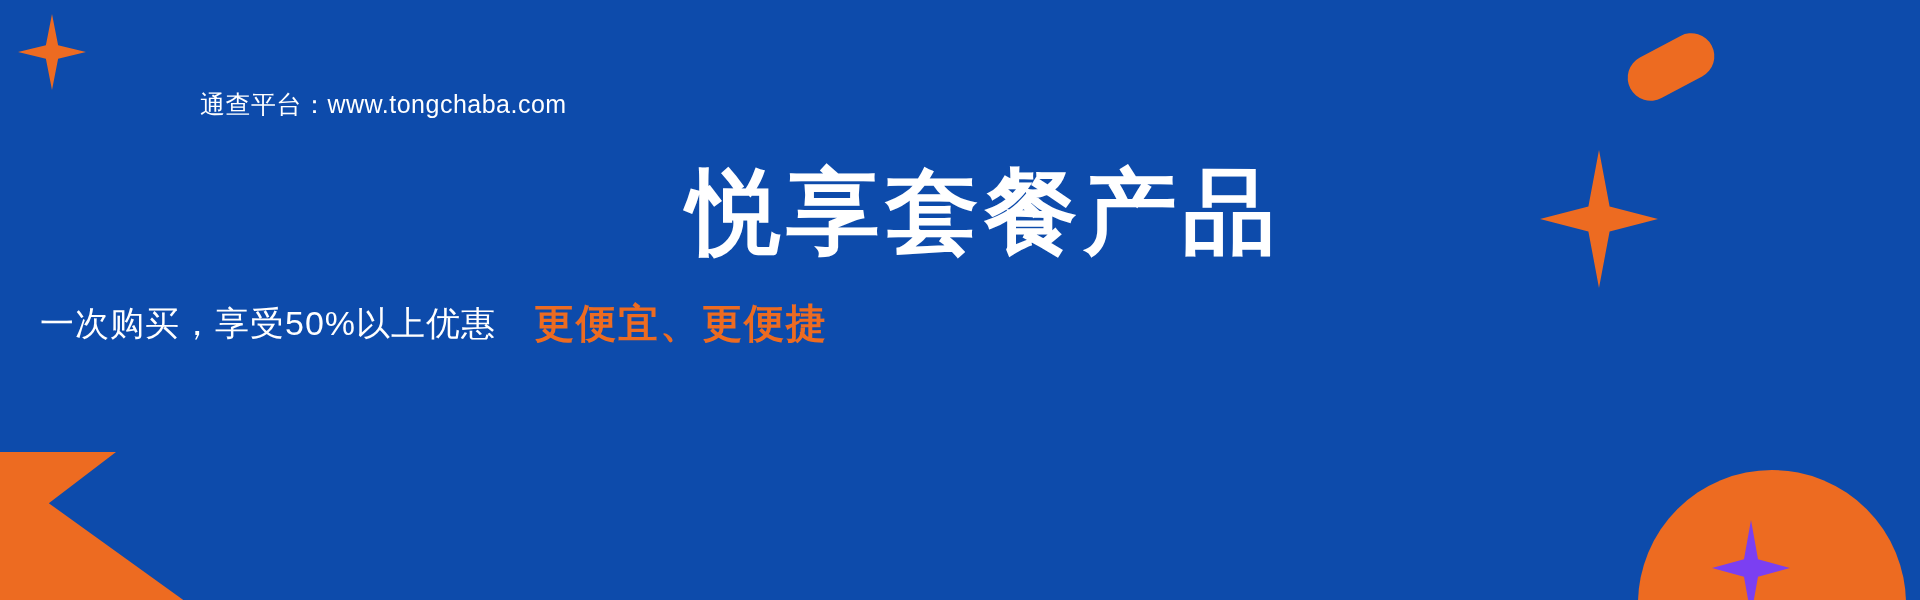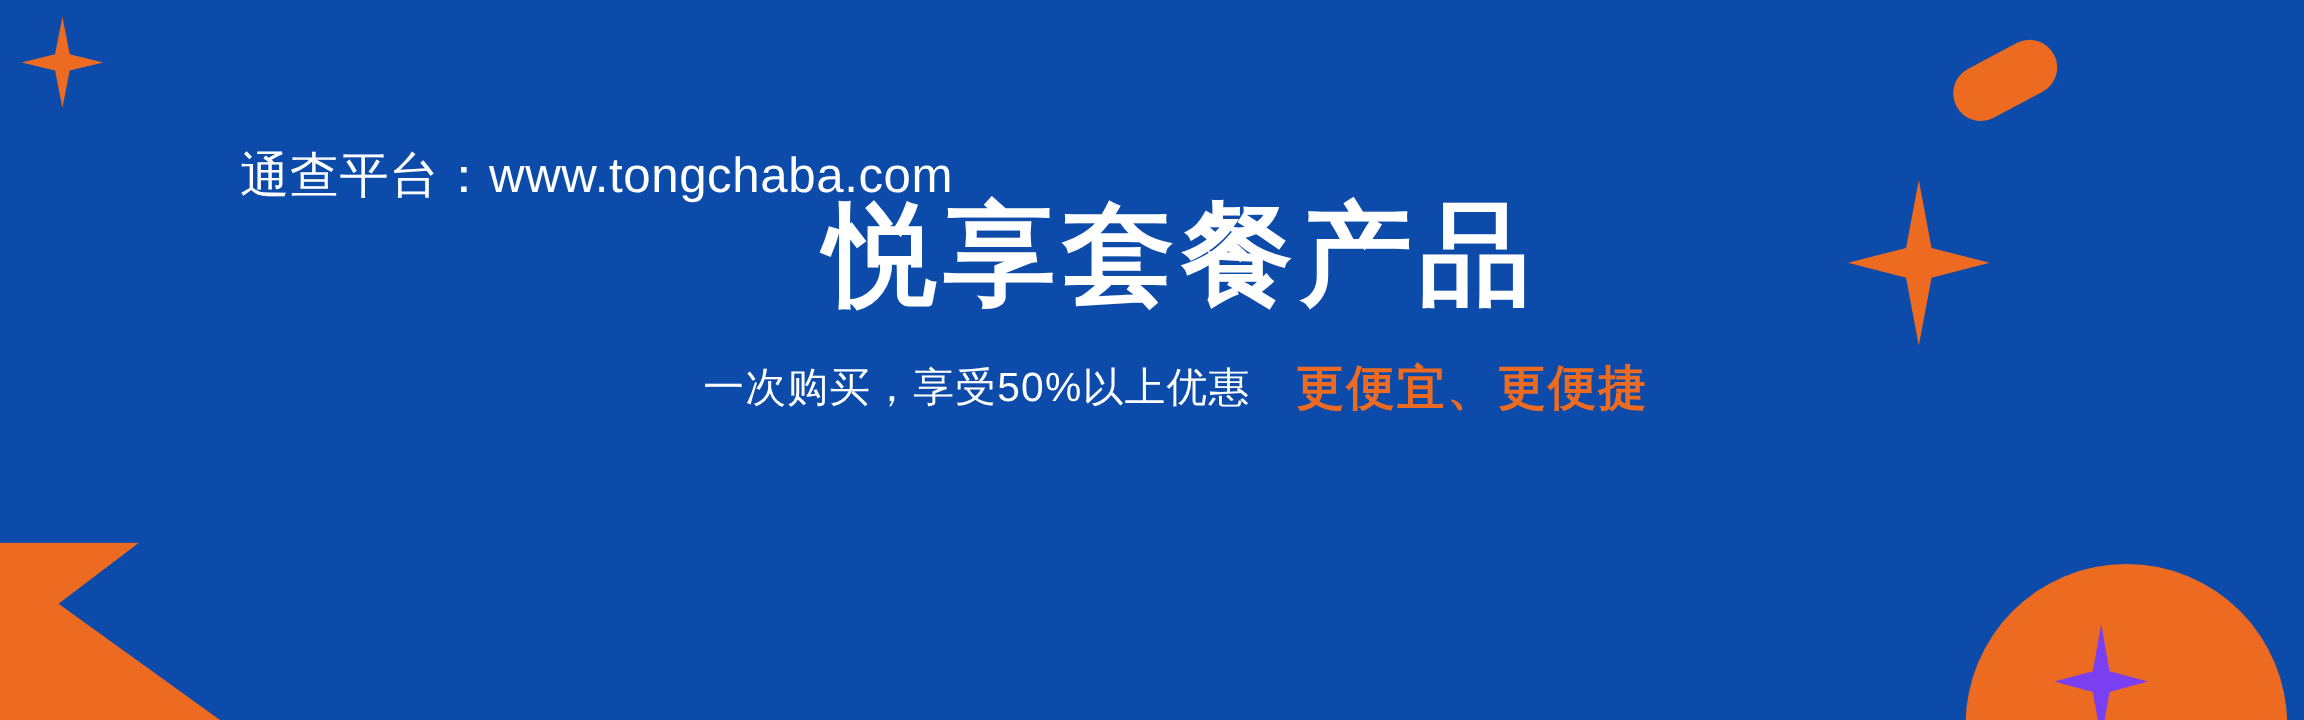--- a/index.html
+++ b/index.html
@@ -90,24 +90,23 @@
     z-index: 2;
     width: 100%;
     height: 100%;
   }
 
   #platform-line {
     position: absolute;
     left: 200px;
     top: 88px;
     color: #ffffff;
-    font-size: 41px;
+    font-size: 25px;
     letter-spacing: 0.5px;
     white-space: nowrap;
-    margin-top: 31px;
   }
   #platform-line .label { font-weight: 400; }
   #platform-line .url  { font-weight: 400; }
 
   #headline {
     position: absolute;
     top: 160px;
     left: 0;
     width: 1920px;
     text-align: center;
@@ -119,21 +118,20 @@
     white-space: nowrap;
     padding-left: 49px;
     box-sizing: border-box;
   }
 
   #subline {
     position: absolute;
     top: 296px;
     left: 0;
     width: 1920px;
-    text-align: center;
     white-space: nowrap;
     padding-left: 40px;
     box-sizing: border-box;
   }
   #subline .sub-plain {
     color: #ffffff;
     font-size: 34px;
     font-weight: 400;
     letter-spacing: 1px;
     vertical-align: middle;

